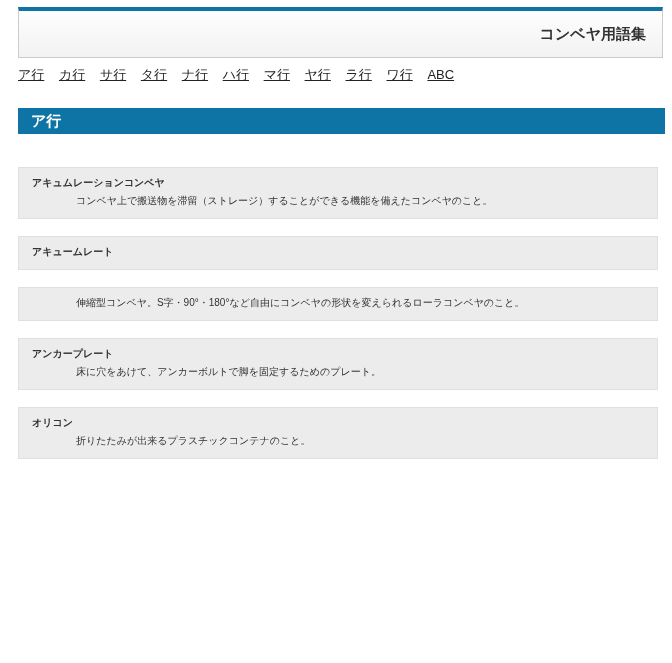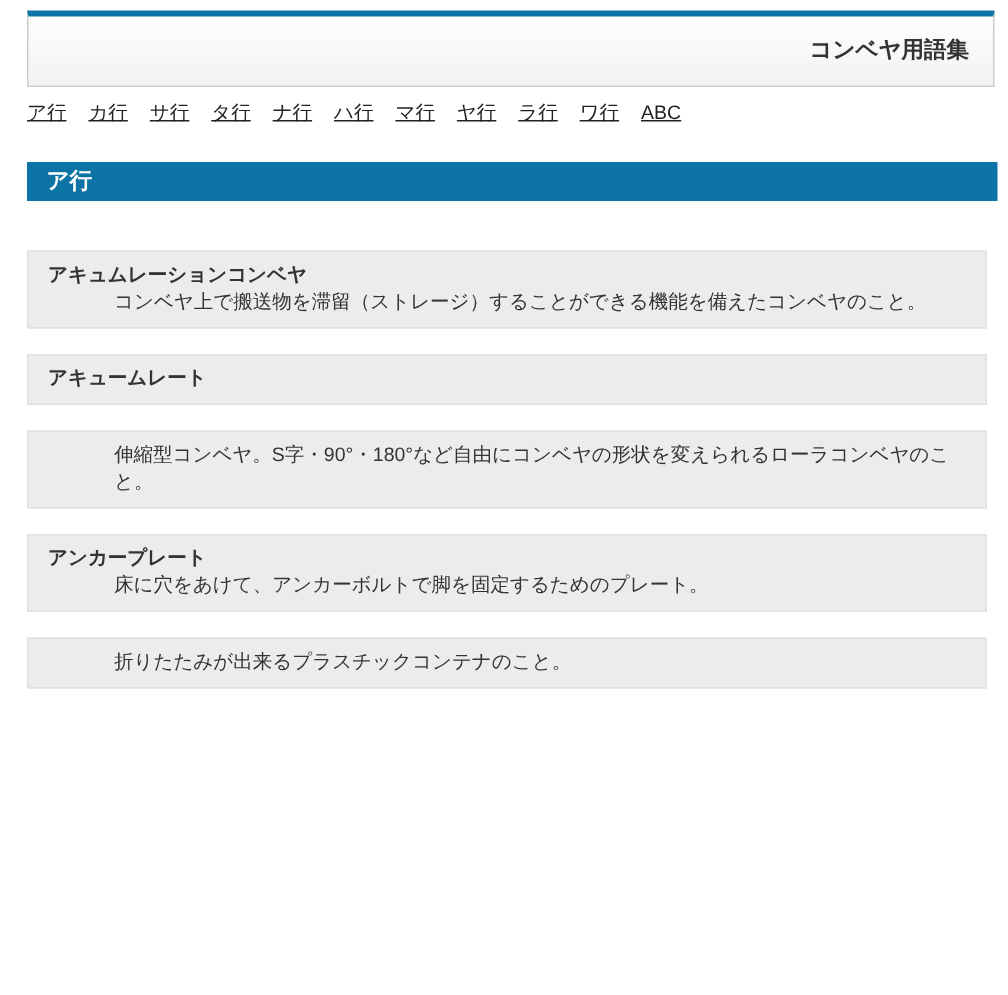--- a/index.html
+++ b/index.html
@@ -61,21 +61,21 @@
   }
   .entries{
     margin-top:33px;
     width:640px;
   }
   .entry{
     background:var(--entry-bg);
     border:1px solid var(--entry-border);
     padding:6px 14px 8px 13px;
     margin-bottom:17px;
-    font-size:13px;
+    font-size:10px;
     line-height:18px;
   }
   .entry .term{
     font-weight:bold;
     color:var(--text);
   }
   .entry .desc{
     color:var(--text);
     white-space:pre-line;
     margin-left:44px;
@@ -122,17 +122,18 @@
     </div>
 
     <div class="entry">
       <div class="term">アンカープレート</div>
       <div class="desc">床に穴をあけて、アンカーボルトで脚を固定するためのプレート。</div>
     </div>
 
 
 
     <div class="entry">
+      <div class="term">オリコン</div>
       <div class="desc">折りたたみが出来るプラスチックコンテナのこと。</div>
     </div>
 
   </div>
 </div>
 
 </body></html>

